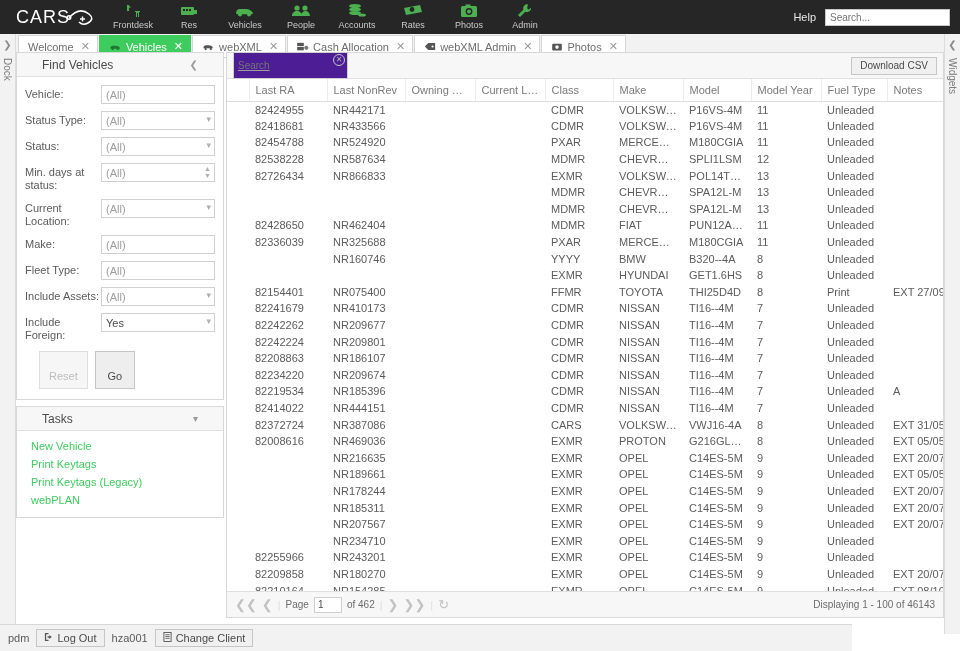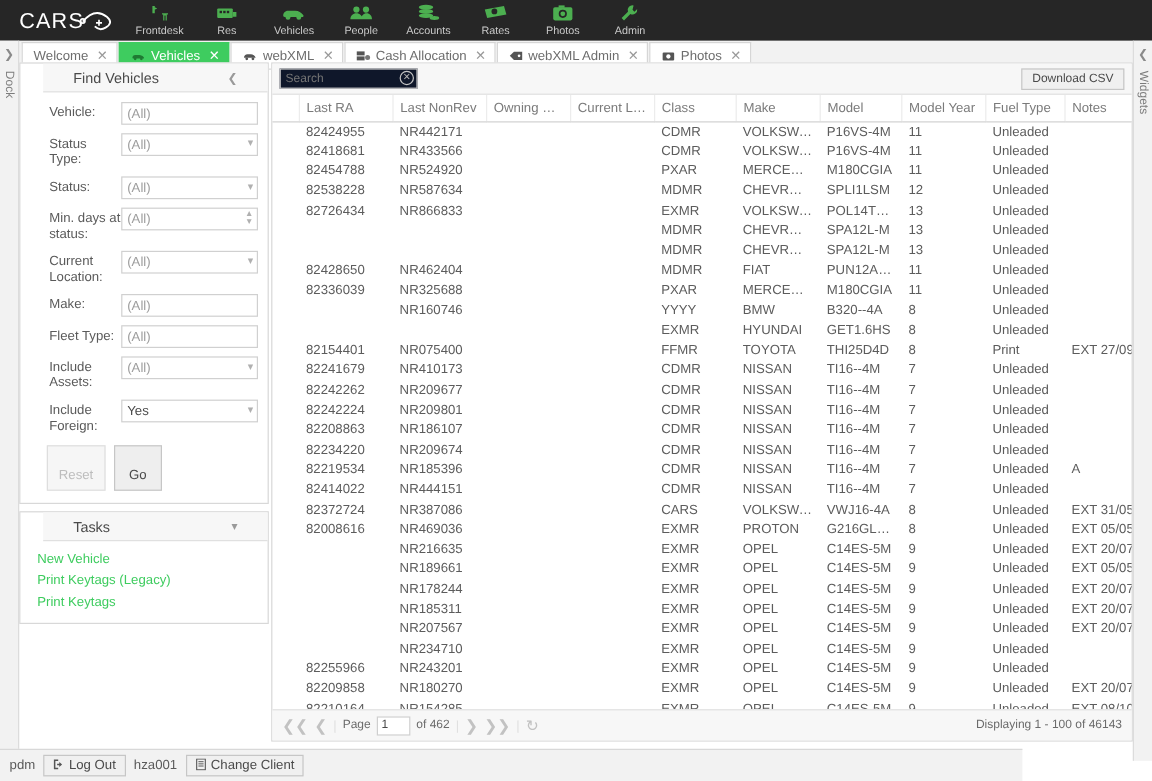--- a/index.html
+++ b/index.html
@@ -71,27 +71,27 @@
     writing-mode: vertical-rl; cursor: pointer;
   }
 
   
   .leftpanel {
     position: absolute; top: 52px; left: 16px; width: 208px; height: 566px;
   }
   .panel { background: #fff; border: 1px solid #d8d8d8; }
   .panel-head {
     height: 24px; background: #f7f7f7; border-bottom: 1px solid #e0e0e0;
-    display: flex; align-items: center; padding: 0 25px; margin-left: 19px;
+    display: flex; align-items: center; padding: 0 25px;
   }
   .panel-title { font-size: 12px; color: #4a4a4a; }
   .panel-collapse { margin-left: auto; color: #9a9a9a; font-size: 10px; cursor: pointer; }
   .panel-body { padding: 8px 8px 10px 8px; }
 
-  .frow { display: flex; align-items: flex-start; margin-bottom: 7px; margin-left: 16px; }
+  .frow { display: flex; align-items: flex-start; margin-bottom: 7px; }
   .flabel { width: 76px; font-size: 11px; color: #5a5a5a; line-height: 13px; padding-top: 3px; }
   .fctl { position: relative; width: 114px; }
   .finput {
     width: 114px; height: 19px; border: 1px solid #d0d0d0; background: #fff;
     font-size: 11px; color: #9d9d9d; padding: 0 16px 0 4px;
     font-family: "Liberation Sans", sans-serif;
   }
   .finput.dark { color: #4a4a4a; }
   .fcaret {
     position: absolute; right: 4px; top: 3px; font-size: 9px; color: #b0b0b0; pointer-events: none;
@@ -118,23 +118,24 @@
   .main {
     position: absolute; top: 52px; left: 226px; width: 718px; height: 566px;
     background: #fff; border: 1px solid #d8d8d8; display: flex; flex-direction: column;
   }
   .gridtools {
     height: 26px; background: #f7f7f7; border-bottom: 1px solid #e0e0e0;
     display: flex; align-items: center; padding: 0 6px; gap: 6px;
   }
   .gsearch-wrap { position: relative; width: 115px; }
   .gsearch {
-    width: 115px; height: 17px; border: 1px solid #cfcfcf; background: #0f172a;
+    width: 115px; height: 27px; border: 1px solid #cfcfcf; background: #4c1d95;
     font-size: 10px; color: #9d9d9d; padding: 0 16px 0 4px;
     font-family: "Liberation Sans", sans-serif;
+    text-decoration: underline;
   }
   .gsearch-clear {
     position: absolute; right: 3px; top: 2px; width: 12px; height: 12px;
     border: 1px solid #c4c4c4; border-radius: 50%; color: #b5b5b5;
     font-size: 8px; line-height: 10px; text-align: center; cursor: pointer;
   }
   .csvbtn {
     margin-left: auto; height: 18px; padding: 0 8px; font-size: 10px;
     background: #f0f0f0; border: 1px solid #c6c6c6; color: #4a4a4a; cursor: pointer;
     font-family: "Liberation Sans", sans-serif;
@@ -273,20 +274,24 @@
       <div class="navitem">
         <span class="nicon">
           <svg width="18" height="16" viewBox="0 0 18 16">
               <path d="M12 1.5a4 4 0 00-4.7 5.2L2 12l2 2 5.3-5.3A4 4 0 0015 4.5l-2.3 2.3-1.6-1.6z" fill="#4caf50"></path>
             </svg>
         </span>
         <span class="nlabel">Admin</span>
       </div>
     </div>
 
+    <div class="topright">
+      <span class="help-link">Help</span>
+      <input class="top-search" placeholder="Search..." style="">
+    </div>
   </div>
 
   <div class="tabbar">
     <div class="tab-arrow">❯</div>
 
     <div class="tab">
       <span>Welcome</span>
       <span class="tclose">✕</span>
     </div>
 
@@ -443,22 +448,23 @@
       </div>
     </div>
 
     <div class="panel tasks-panel">
       <div class="panel-head">
         <span class="panel-title">Tasks</span>
         <span class="panel-collapse">▾</span>
       </div>
       <div class="tasklist">
         <a class="taskitem">New Vehicle</a>
+        <a class="taskitem">Print Keytags</a>
         <a class="taskitem">Print Keytags (Legacy)</a>
-        <a class="taskitem">Print Keytags</a>
+        <a class="taskitem">webPLAN</a>
       </div>
     </div>
   </div>
 
   <div class="main">
 
     <div class="gridtools">
       <span class="gsearch-wrap">
         <input class="gsearch" placeholder="Search" style="">
         <span class="gsearch-clear">✕</span>

